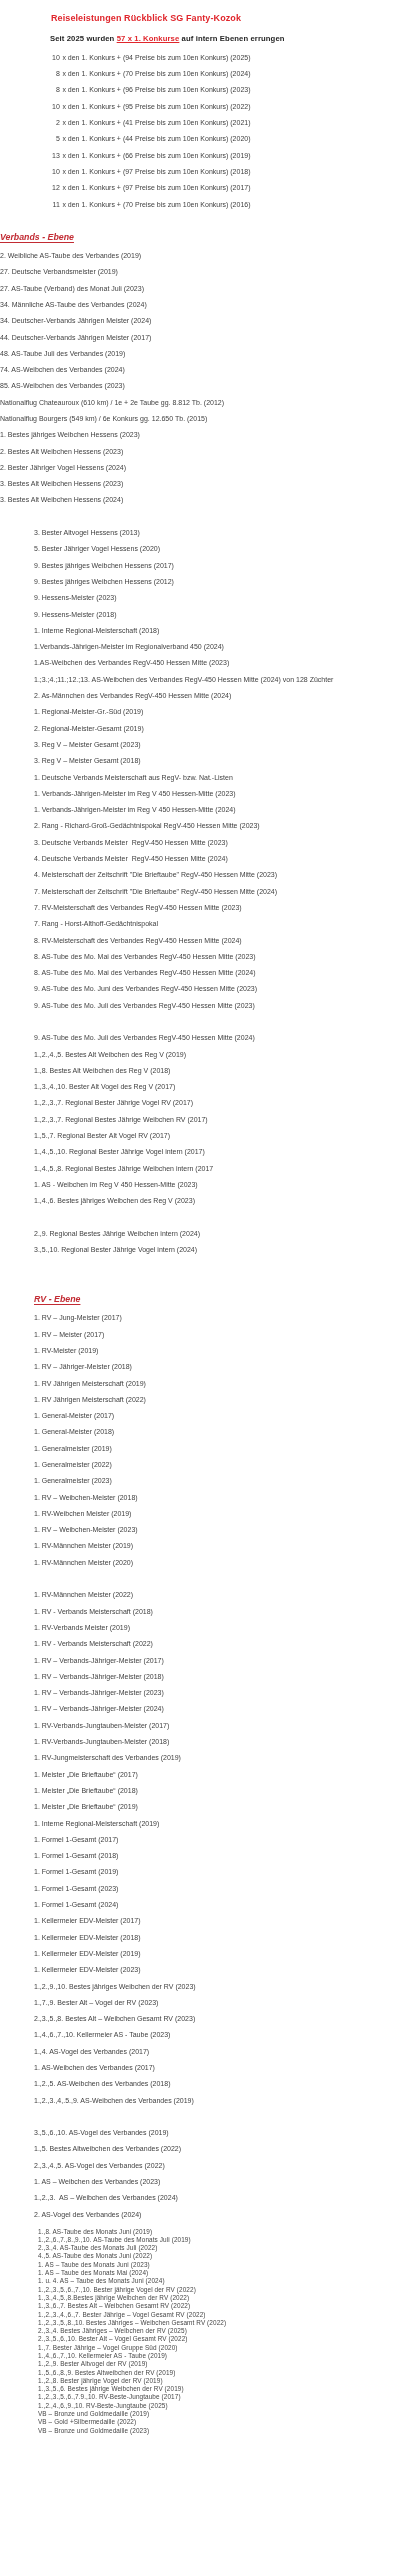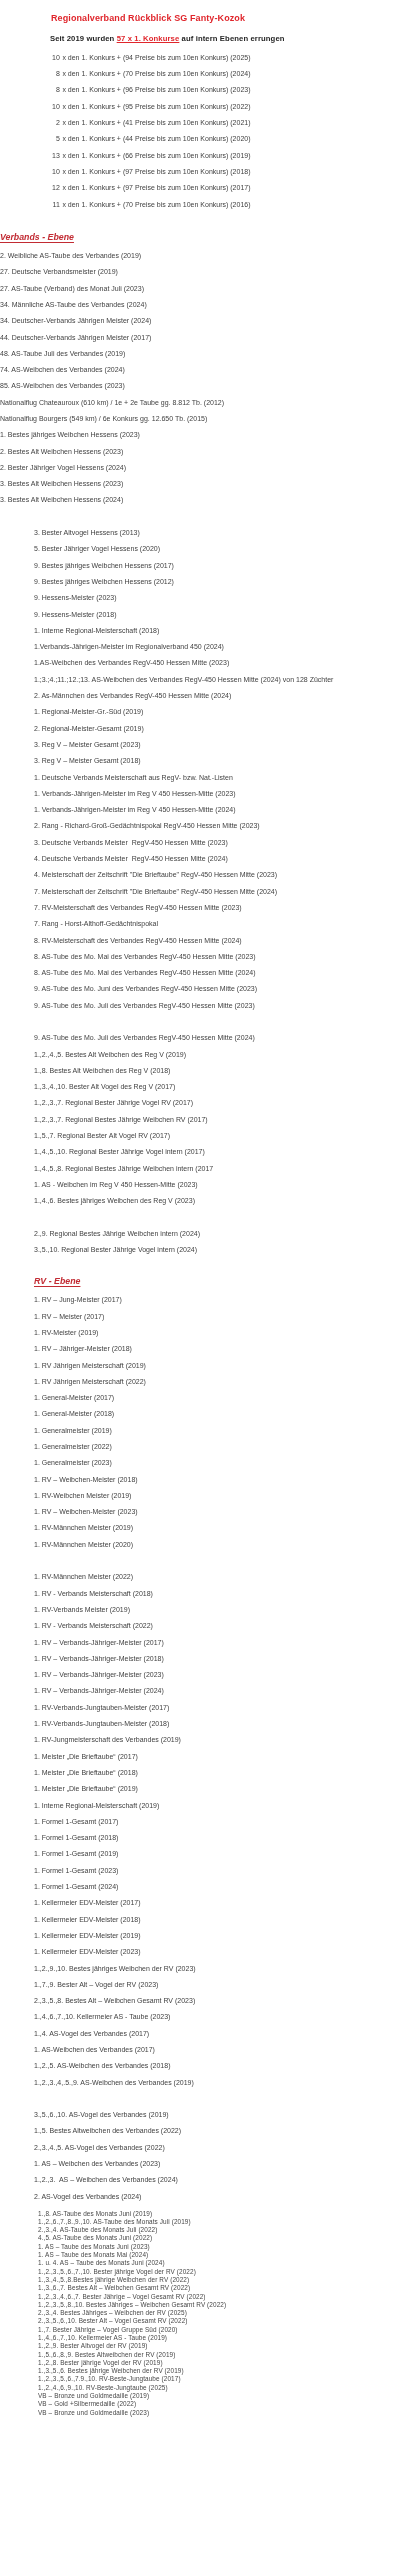--- a/index.html
+++ b/index.html
@@ -29,22 +29,22 @@
   .indent-a{}
   .indent-b{padding-left:34px;}
   .spacer{height:16.3px;}
   .tight{margin-top:4.6px;}
   .tight-line{padding-left:38px;font-size:6.4px;line-height:8.3px;color:#474747;letter-spacing:0.1px;white-space:pre-wrap;}
 </style>
 </head>
 <body>
 
 <div class="page">
-  <h1 class="title">Regionalverband Rückblick SG Fanty-Kozok</h1>
-  <p class="subtitle"><span>Seit 2019 wurden </span><span class="hl">57 x 1. Konkurse</span><span> auf intern Ebenen errungen</span></p>
+  <h1 class="title">Reiseleistungen Rückblick SG Fanty-Kozok</h1>
+  <p class="subtitle"><span>Seit 2025 wurden </span><span class="hl">57 x 1. Konkurse</span><span> auf intern Ebenen errungen</span></p>
 
   <div class="konkurs" id="konkurs-list">
       <div class="k-line"><span class="k-count">10</span><span class="k-text">x den 1. Konkurs + (94 Preise bis zum 10en Konkurs) (2025)</span></div>
       <div class="k-line"><span class="k-count">8</span><span class="k-text">x den 1. Konkurs + (70 Preise bis zum 10en Konkurs) (2024)</span></div>
       <div class="k-line"><span class="k-count">8</span><span class="k-text">x den 1. Konkurs + (96 Preise bis zum 10en Konkurs) (2023)</span></div>
       <div class="k-line"><span class="k-count">10</span><span class="k-text">x den 1. Konkurs + (95 Preise bis zum 10en Konkurs) (2022)</span></div>
       <div class="k-line"><span class="k-count">2</span><span class="k-text">x den 1. Konkurs + (41 Preise bis zum 10en Konkurs) (2021)</span></div>
       <div class="k-line"><span class="k-count">5</span><span class="k-text">x den 1. Konkurs + (44 Preise bis zum 10en Konkurs) (2020)</span></div>
       <div class="k-line"><span class="k-count">13</span><span class="k-text">x den 1. Konkurs + (66 Preise bis zum 10en Konkurs) (2019)</span></div>
       <div class="k-line"><span class="k-count">10</span><span class="k-text">x den 1. Konkurs + (97 Preise bis zum 10en Konkurs) (2018)</span></div>
@@ -116,21 +116,21 @@
         <div class="line indent-b">1.,2.,3.,7. Regional Bestes Jährige Weibchen RV (2017)</div>
         <div class="line indent-b">1.,5.,7. Regional Bester Alt Vogel RV (2017)</div>
         <div class="line indent-b">1.,4.,5.,10. Regional Bester Jährige Vogel intern (2017)</div>
         <div class="line indent-b">1.,4.,5.,8. Regional Bestes Jährige Weibchen intern (2017</div>
         <div class="line indent-b">1. AS - Weibchen im Reg V 450 Hessen-Mitte (2023)</div>
         <div class="line indent-b">1.,4.,6. Bestes jähriges Weibchen des Reg V (2023)</div>
         <div class="spacer"></div>
         <div class="line indent-b">2.,9. Regional Bestes Jährige Weibchen intern (2024)</div>
         <div class="line indent-b">3.,5.,10. Regional Bester Jährige Vogel intern (2024)</div>
       </section>
-      <section style="margin-top: 15px;">
+      <section style="margin-top: 33px;">
         <h2 class="sec-head indent-b">RV - Ebene</h2>
         <div class="line indent-b">1. RV – Jung-Meister (2017)</div>
         <div class="line indent-b">1. RV – Meister (2017)</div>
         <div class="line indent-b">1. RV-Meister (2019)</div>
         <div class="line indent-b">1. RV – Jähriger-Meister (2018)</div>
         <div class="line indent-b">1. RV Jährigen Meisterschaft (2019)</div>
         <div class="line indent-b">1. RV Jährigen Meisterschaft (2022)</div>
         <div class="line indent-b">1. General-Meister (2017)</div>
         <div class="line indent-b">1. General-Meister (2018)</div>
         <div class="line indent-b">1. Generalmeister (2019)</div>

